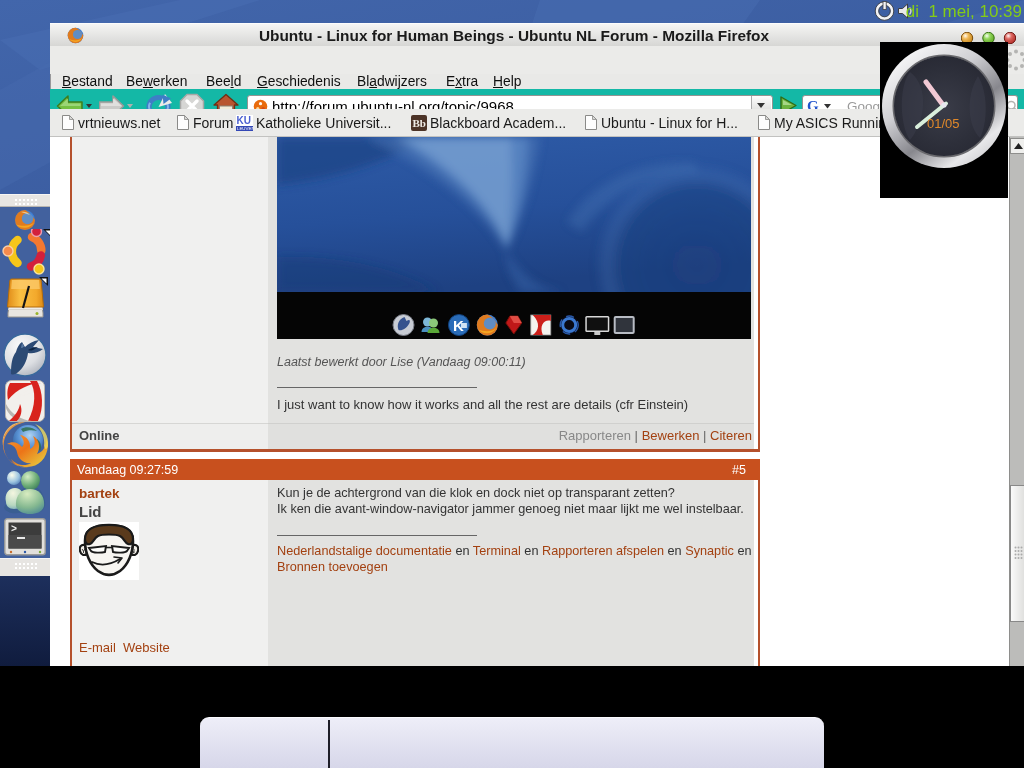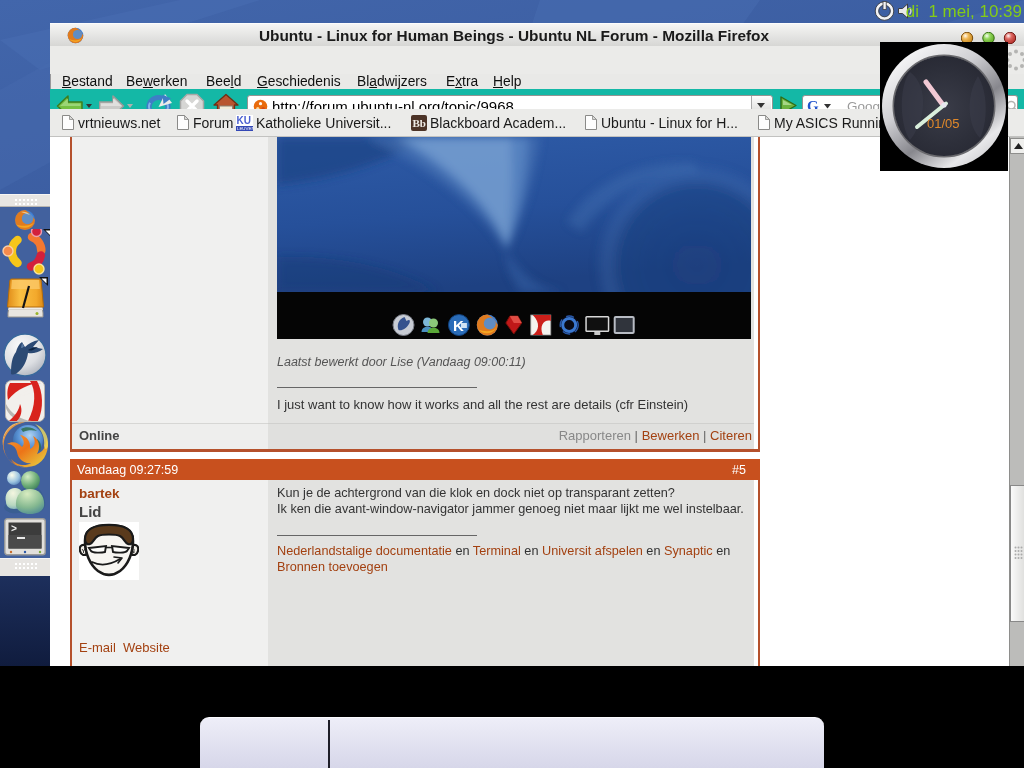--- a/index.html
+++ b/index.html
@@ -471,21 +471,21 @@
             <path d="M50,26 L33,24 L34,30 C38,31 46,31 48,29 Z" fill="#fdfdfb" stroke="#1a1a1a" stroke-width="1.9"></path>
             <path d="M27,25.5 L33,25.5" stroke="#1a1a1a" stroke-width="1.6"></path>
             <path d="M13,40 C21,44 31,43 41,37" fill="none" stroke="#1a1a1a" stroke-width="1.8" stroke-linecap="round"></path>
             <path d="M35,35 L43,36 M43,36 L39,41" fill="none" stroke="#1a1a1a" stroke-width="1.6" stroke-linecap="round"></path>
           </svg>
         </div>
         <div class="abs" style="left:7px;top:160px;"><span class="rust">E-mail</span>&nbsp; <span class="rust">Website</span></div>
 
         <div class="abs" style="left:205px;top:6px;line-height:15.5px;font-size:12.7px;">Kun je de achtergrond van die klok en dock niet op transparant zetten?<br>Ik ken die avant-window-navigator jammer genoeg niet maar lijkt me wel instelbaar.</div>
         <div class="abs" style="left:205px;top:55px;width:200px;height:1px;background:#666;"></div>
-        <div class="abs" style="left:205px;top:63px;width:480px;line-height:16px;font-size:12.7px;"><span class="rust">Nederlandstalige documentatie</span> en <span class="rust">Terminal</span> en <span class="rust">Universit afspelen</span> en <span class="rust">Synaptic</span> en <span class="rust">Bronnen toevoegen</span></div>
+        <div class="abs" style="left:205px;top:63px;width:480px;line-height:16px;font-size:12.7px;"><span class="rust">Nederlandstalige documentatie</span> en <span class="rust">Terminal</span> en <span class="rust">Rapporteren afspelen</span> en <span class="rust">Synaptic</span> en <span class="rust">Bronnen toevoegen</span></div>
       </div>
 
       <div class="abs" style="left:959px;top:0;width:15px;height:529px;background:#bcbcba;border-left:1px solid #8e8e8c;">
         <div class="abs" style="left:0px;top:1px;width:14px;height:14px;background:#efefed;border:1px solid #8e8e8c;">
           <svg class="abs" style="left:3px;top:4px;" width="9" height="7">
               <path d="M4.5,0 L9,6 L0,6 Z" fill="#222"></path>
             </svg>
         </div>
         <div class="abs" style="left:0px;top:348px;width:14px;height:135px;border:1px solid #888;
           background:linear-gradient(90deg,#fafafa,#dededc);">
@@ -503,21 +503,21 @@
             <circle cx="1.5" cy="12" r="1"></circle>
                 <circle cx="4.5" cy="12" r="1"></circle>
                 <circle cx="7.5" cy="12" r="1"></circle>
               </g>
           </svg>
         </div>
       </div>
     </div>
   </div>
 
-  <div class="abs" id="clockwidget" style="left:880px;top:42px;width:128px;height:129px;background:#000;">
+  <div class="abs" id="clockwidget" style="left:880px;top:42px;width:128px;height:156px;background:#000;">
     <svg width="128" height="128" viewBox="0 0 128 128">
       <defs>
         <linearGradient id="ring" x1="0.15" y1="0" x2="0.9" y2="1">
           <stop offset="0" stop-color="#ffffff"></stop>
           <stop offset="0.35" stop-color="#d0d0d4"></stop>
           <stop offset="0.6" stop-color="#87878d"></stop>
           <stop offset="0.82" stop-color="#e8e8ea"></stop>
           <stop offset="1" stop-color="#c2c2c6"></stop>
         </linearGradient>
         <radialGradient id="face" cx="0.5" cy="0.52" r="0.75">

